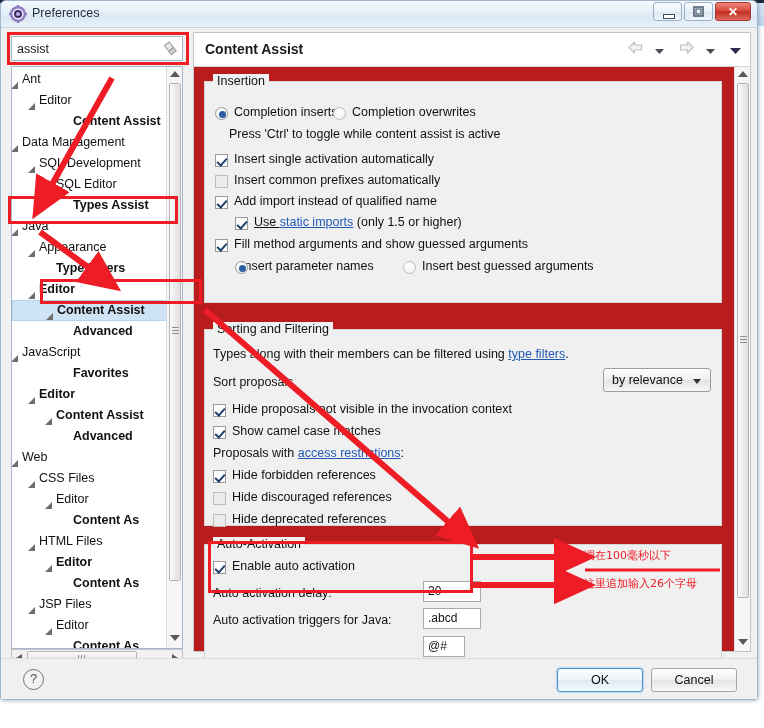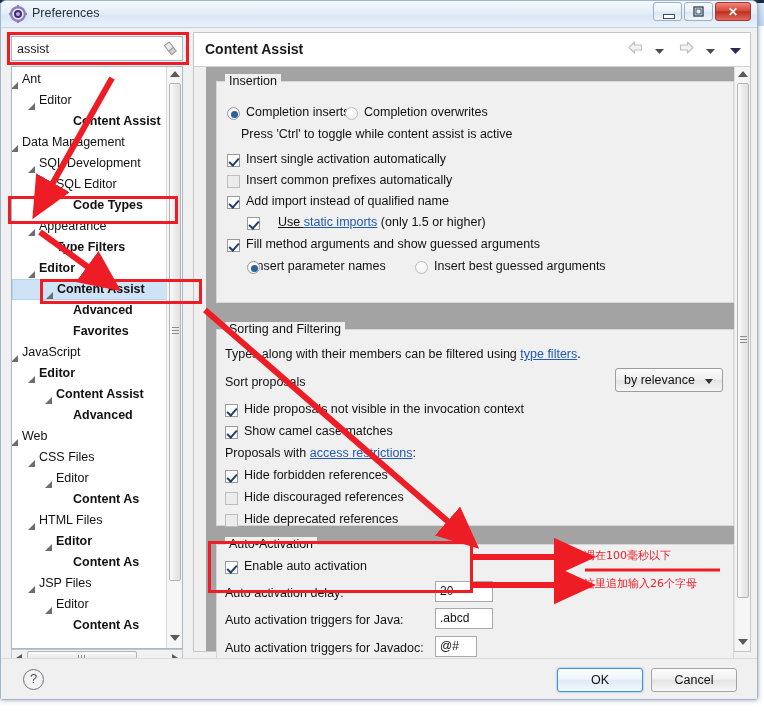--- a/index.html
+++ b/index.html
@@ -161,22 +161,22 @@
     font-size: 14px; font-weight: bold; color: #1a1a1a;
   }
   #nav-tools { position: absolute; right: 8px; top: 7px; height: 20px; }
   .navicon { position: relative; display: inline-block; vertical-align: middle; cursor: pointer; }
 
   #page-scroll-area {
     position: absolute; left: 0; top: 34px; width: 556px; height: 584px;
     background: #f0f0f0;
   }
   #page-content {
-    position: absolute; left: 12px; top: 0; width: 540px; height: 584px;
-    background: #a3a3a3;
+    position: absolute; left: 0; top: 0; width: 540px; height: 584px;
+    background: #b91c1c;
   }
   #page-vscroll {
     position: absolute; right: 0; top: 0; width: 16px; height: 584px;
     background: #f6f6f6; border-left: 1px solid #e0e0e0;
   }
 
   
   .group { position: absolute; border: 1px solid #d6d6d6; background: #f0f0f0; }
   .group > .legend {
     position: absolute; top: -8px; left: 8px;
@@ -202,21 +202,21 @@
     position: absolute; width: 13px; height: 13px; border-radius: 50%;
     border: 1px solid #9a9a9a; background: radial-gradient(circle at 45% 35%, #ffffff 0%, #f2f2f2 70%);
   }
   .rdo.on::after {
     content: ""; position: absolute; left: 3px; top: 3px;
     width: 7px; height: 7px; border-radius: 50%; background: #2b5fa0;
   }
   .rdo.off { border-color: #bdbdbd; }
 
   .lnk { color: #2159b5; text-decoration: underline; cursor: pointer; }
-  .ul { text-decoration: underline; margin-left: 12px; }
+  .ul { text-decoration: underline; }
 
   .txtfield {
     position: absolute; height: 21px;
     background: #fff; border: 1px solid #aaa;
     font-size: 12px; color: #111;
     line-height: 19px; padding-left: 4px;
   }
 
   #sort-combo {
     position: absolute; width: 108px; height: 24px;
@@ -352,21 +352,27 @@
             <div class="tnode">
               <span class="arrow" style="left: 16px;"><svg width="8" height="8" viewBox="0 0 8 8">
                   <path d="M7 0 L7 7 L0 7 Z" fill="#6d6d6d"></path>
                 </svg></span>
               <span class="lbl" style="left: 27px;">SQL Development</span>
             </div>
             <div class="tnode">
               <span class="lbl" style="left: 44px;">SQL Editor</span>
             </div>
             <div class="tnode bold">
-              <span class="lbl" style="left: 61px;">Code Types</span>
+              <span class="lbl" style="left: 61px;">Types Assist</span>
+            </div>
+            <div class="tnode">
+              <span class="arrow" style="left: -1px;"><svg width="8" height="8" viewBox="0 0 8 8">
+                  <path d="M7 0 L7 7 L0 7 Z" fill="#6d6d6d"></path>
+                </svg></span>
+              <span class="lbl" style="left: 10px;">Java</span>
             </div>
             <div class="tnode">
               <span class="arrow" style="left: 16px;"><svg width="8" height="8" viewBox="0 0 8 8">
                   <path d="M7 0 L7 7 L0 7 Z" fill="#6d6d6d"></path>
                 </svg></span>
               <span class="lbl" style="left: 27px;">Appearance</span>
             </div>
             <div class="tnode bold">
               <span class="lbl" style="left: 44px;">Type Filters</span>
             </div>
@@ -378,28 +384,28 @@
             </div>
             <div class="tnode bold sel">
               <span class="arrow" style="left: 33px;"><svg width="8" height="8" viewBox="0 0 8 8">
                   <path d="M7 0 L7 7 L0 7 Z" fill="#6d6d6d"></path>
                 </svg></span>
               <span class="lbl" style="left: 44px;">Content Assist</span>
             </div>
             <div class="tnode bold">
               <span class="lbl" style="left: 61px;">Advanced</span>
             </div>
+            <div class="tnode">
+              <span class="arrow" style="left: -1px;"><svg width="8" height="8" viewBox="0 0 8 8">
+                  <path d="M7 0 L7 7 L0 7 Z" fill="#6d6d6d"></path>
+                </svg></span>
+              <span class="lbl" style="left: 10px;">JavaScript</span>
+            </div>
             <div class="tnode bold">
               <span class="lbl" style="left: 61px;">Favorites</span>
-            </div>
-            <div class="tnode">
-              <span class="arrow" style="left: -1px;"><svg width="8" height="8" viewBox="0 0 8 8">
-                  <path d="M7 0 L7 7 L0 7 Z" fill="#6d6d6d"></path>
-                </svg></span>
-              <span class="lbl" style="left: 10px;">JavaScript</span>
             </div>
             <div class="tnode bold">
               <span class="arrow" style="left: 16px;"><svg width="8" height="8" viewBox="0 0 8 8">
                   <path d="M7 0 L7 7 L0 7 Z" fill="#6d6d6d"></path>
                 </svg></span>
               <span class="lbl" style="left: 27px;">Editor</span>
             </div>
             <div class="tnode bold">
               <span class="arrow" style="left: 33px;"><svg width="8" height="8" viewBox="0 0 8 8">
                   <path d="M7 0 L7 7 L0 7 Z" fill="#6d6d6d"></path>
@@ -614,21 +620,20 @@
               <span class="cbx on" style="left:0; top:2px;"></span>
               <span style="margin-left:19px">Enable auto activation</span>
             </div>
 
             <div class="row" style="left:8px; top:41px;">Auto activation delay:</div>
             <div class="txtfield" style="left:218px; top:36px; width:58px;">20</div>
 
             <div class="row" style="left:8px; top:68px;">Auto activation triggers for Java:</div>
             <div class="txtfield" style="left:218px; top:63px; width:58px;">.abcd</div>
 
-            <div class="row" style="left:8px; top:96px;">Auto activation triggers for Javadoc:</div>
             <div class="txtfield" style="left:218px; top:91px; width:42px;">@#</div>
           </div>
 
         </div>
 
         <div id="page-vscroll">
           <div style="position:absolute;left:3px;top:4px;width:0;height:0;border-left:5px solid transparent;border-right:5px solid transparent;border-bottom:6px solid #5a5a5a;"></div>
           <div class="sb-thumb" style="left:2px;top:16px;width:12px;height:515px;">
             <div class="grip" style="left:2px;top:252px;">
                 <i></i>

